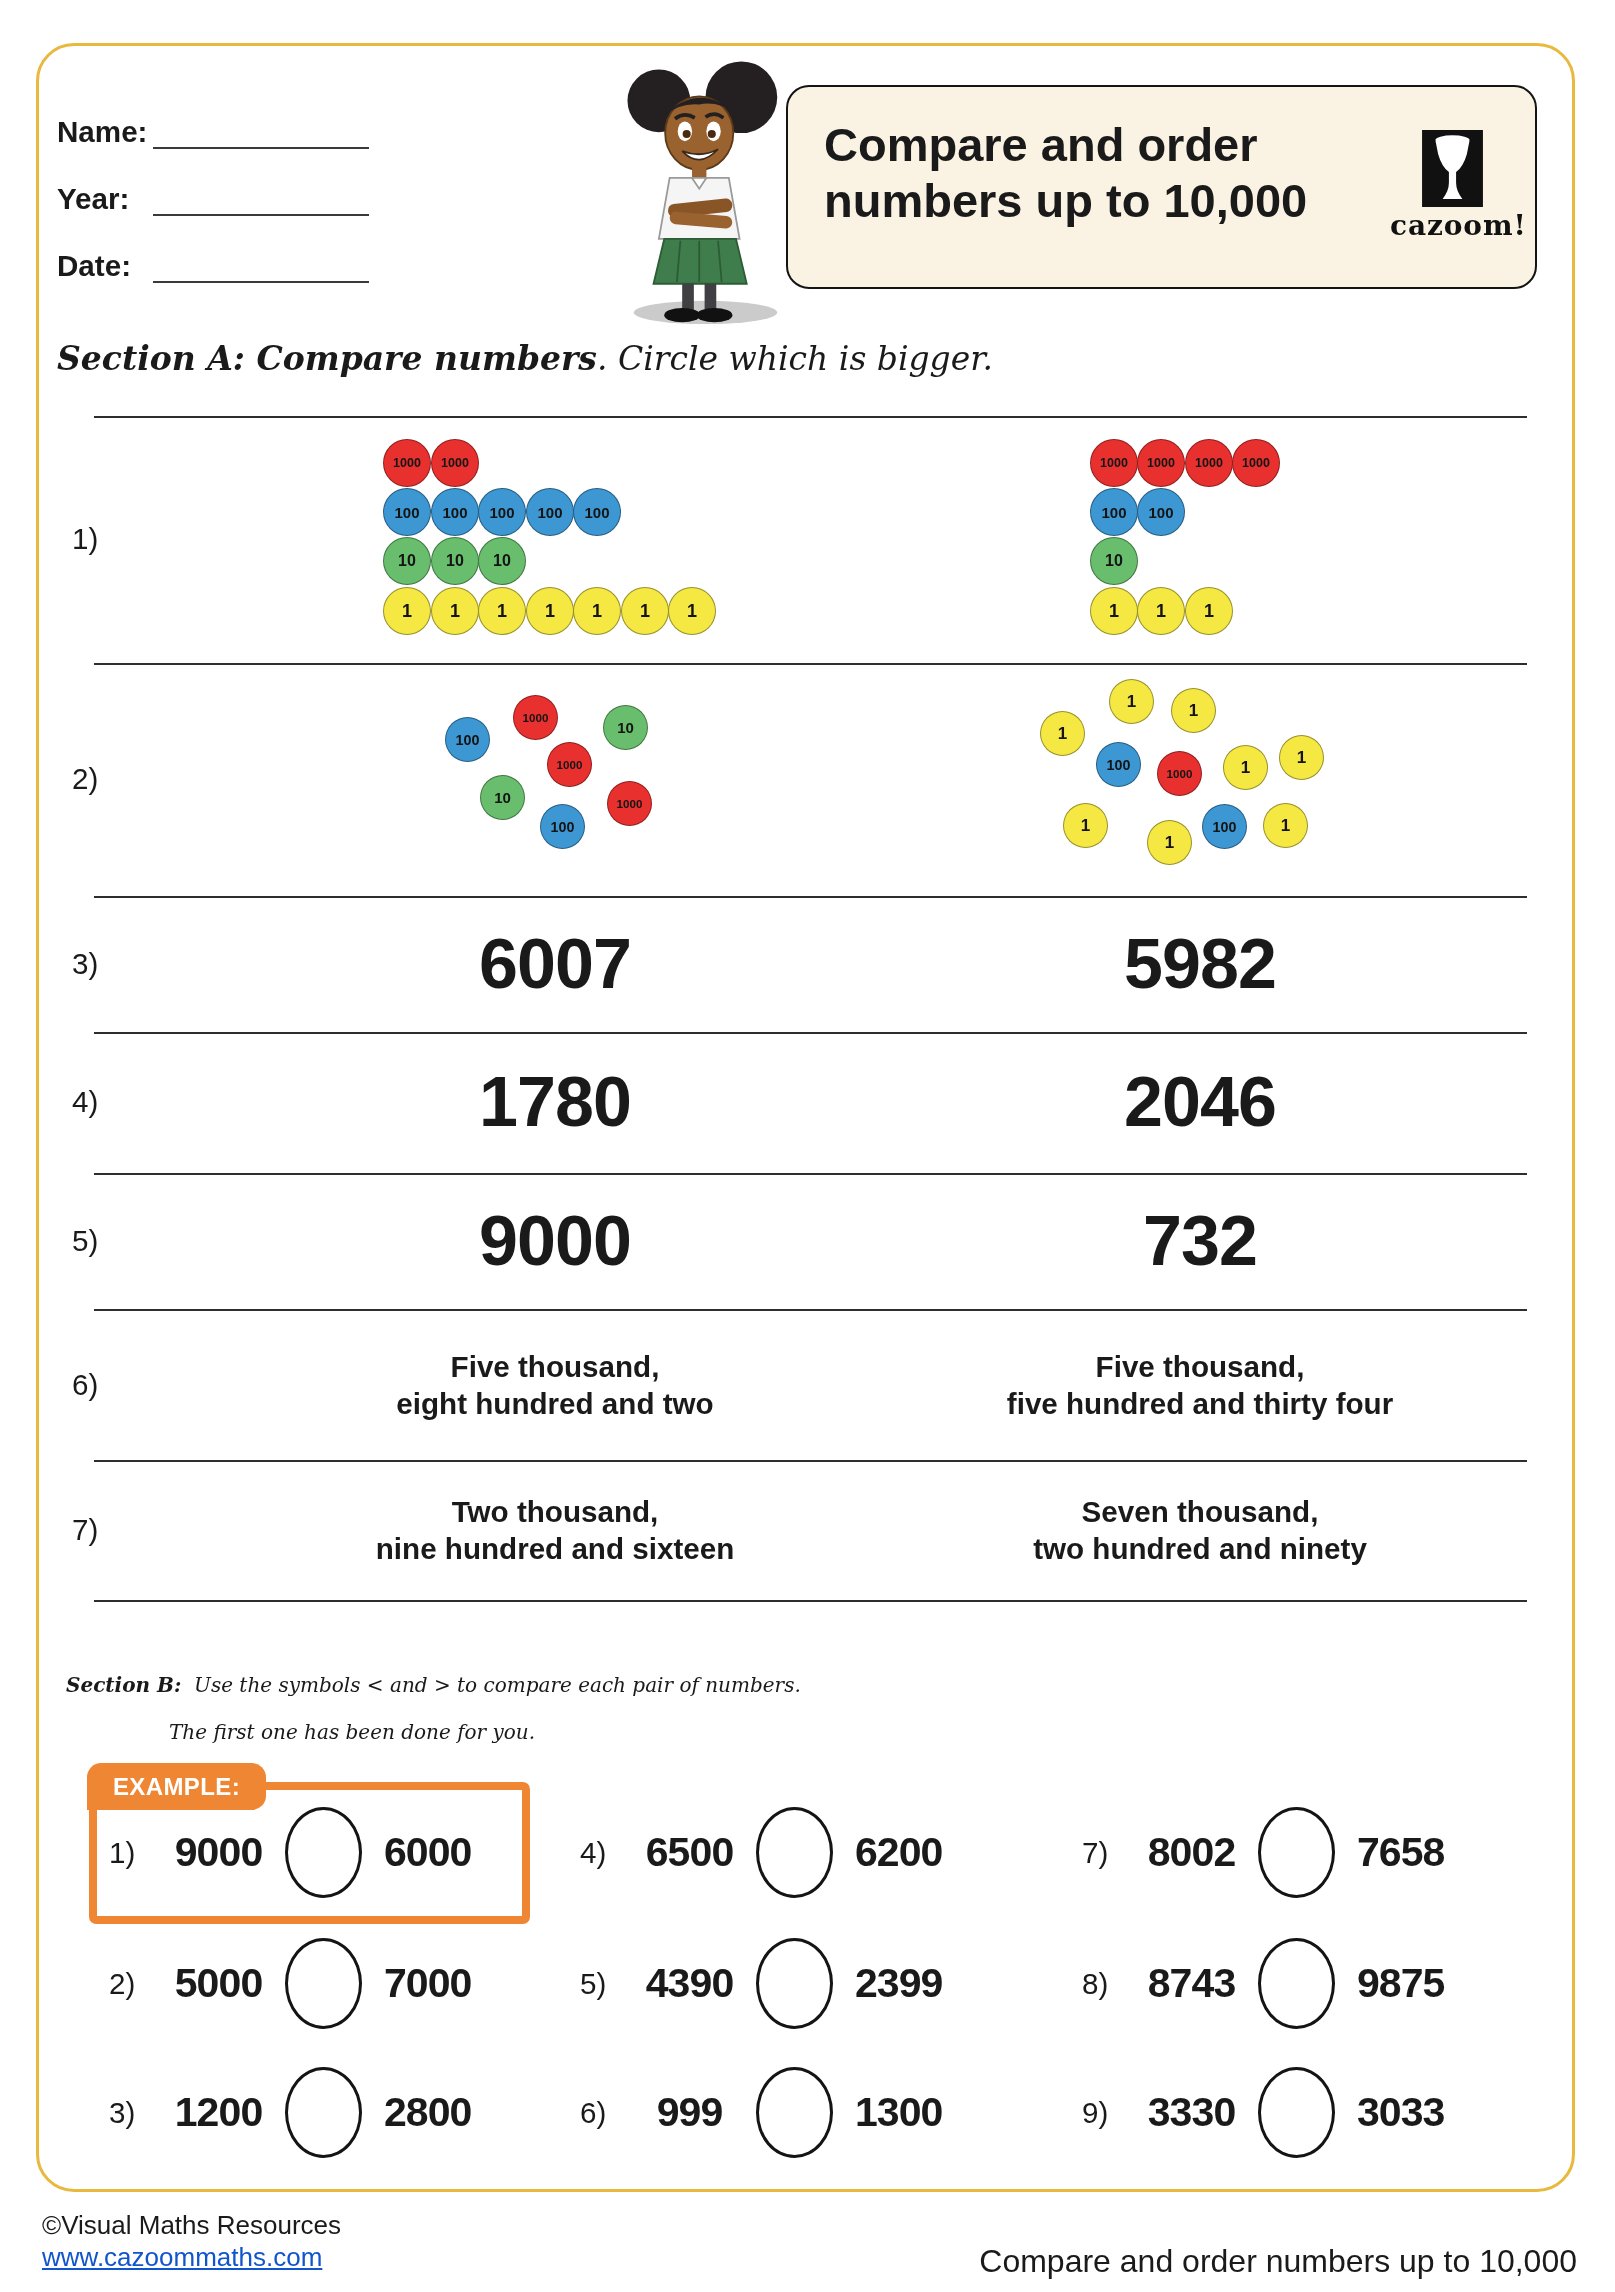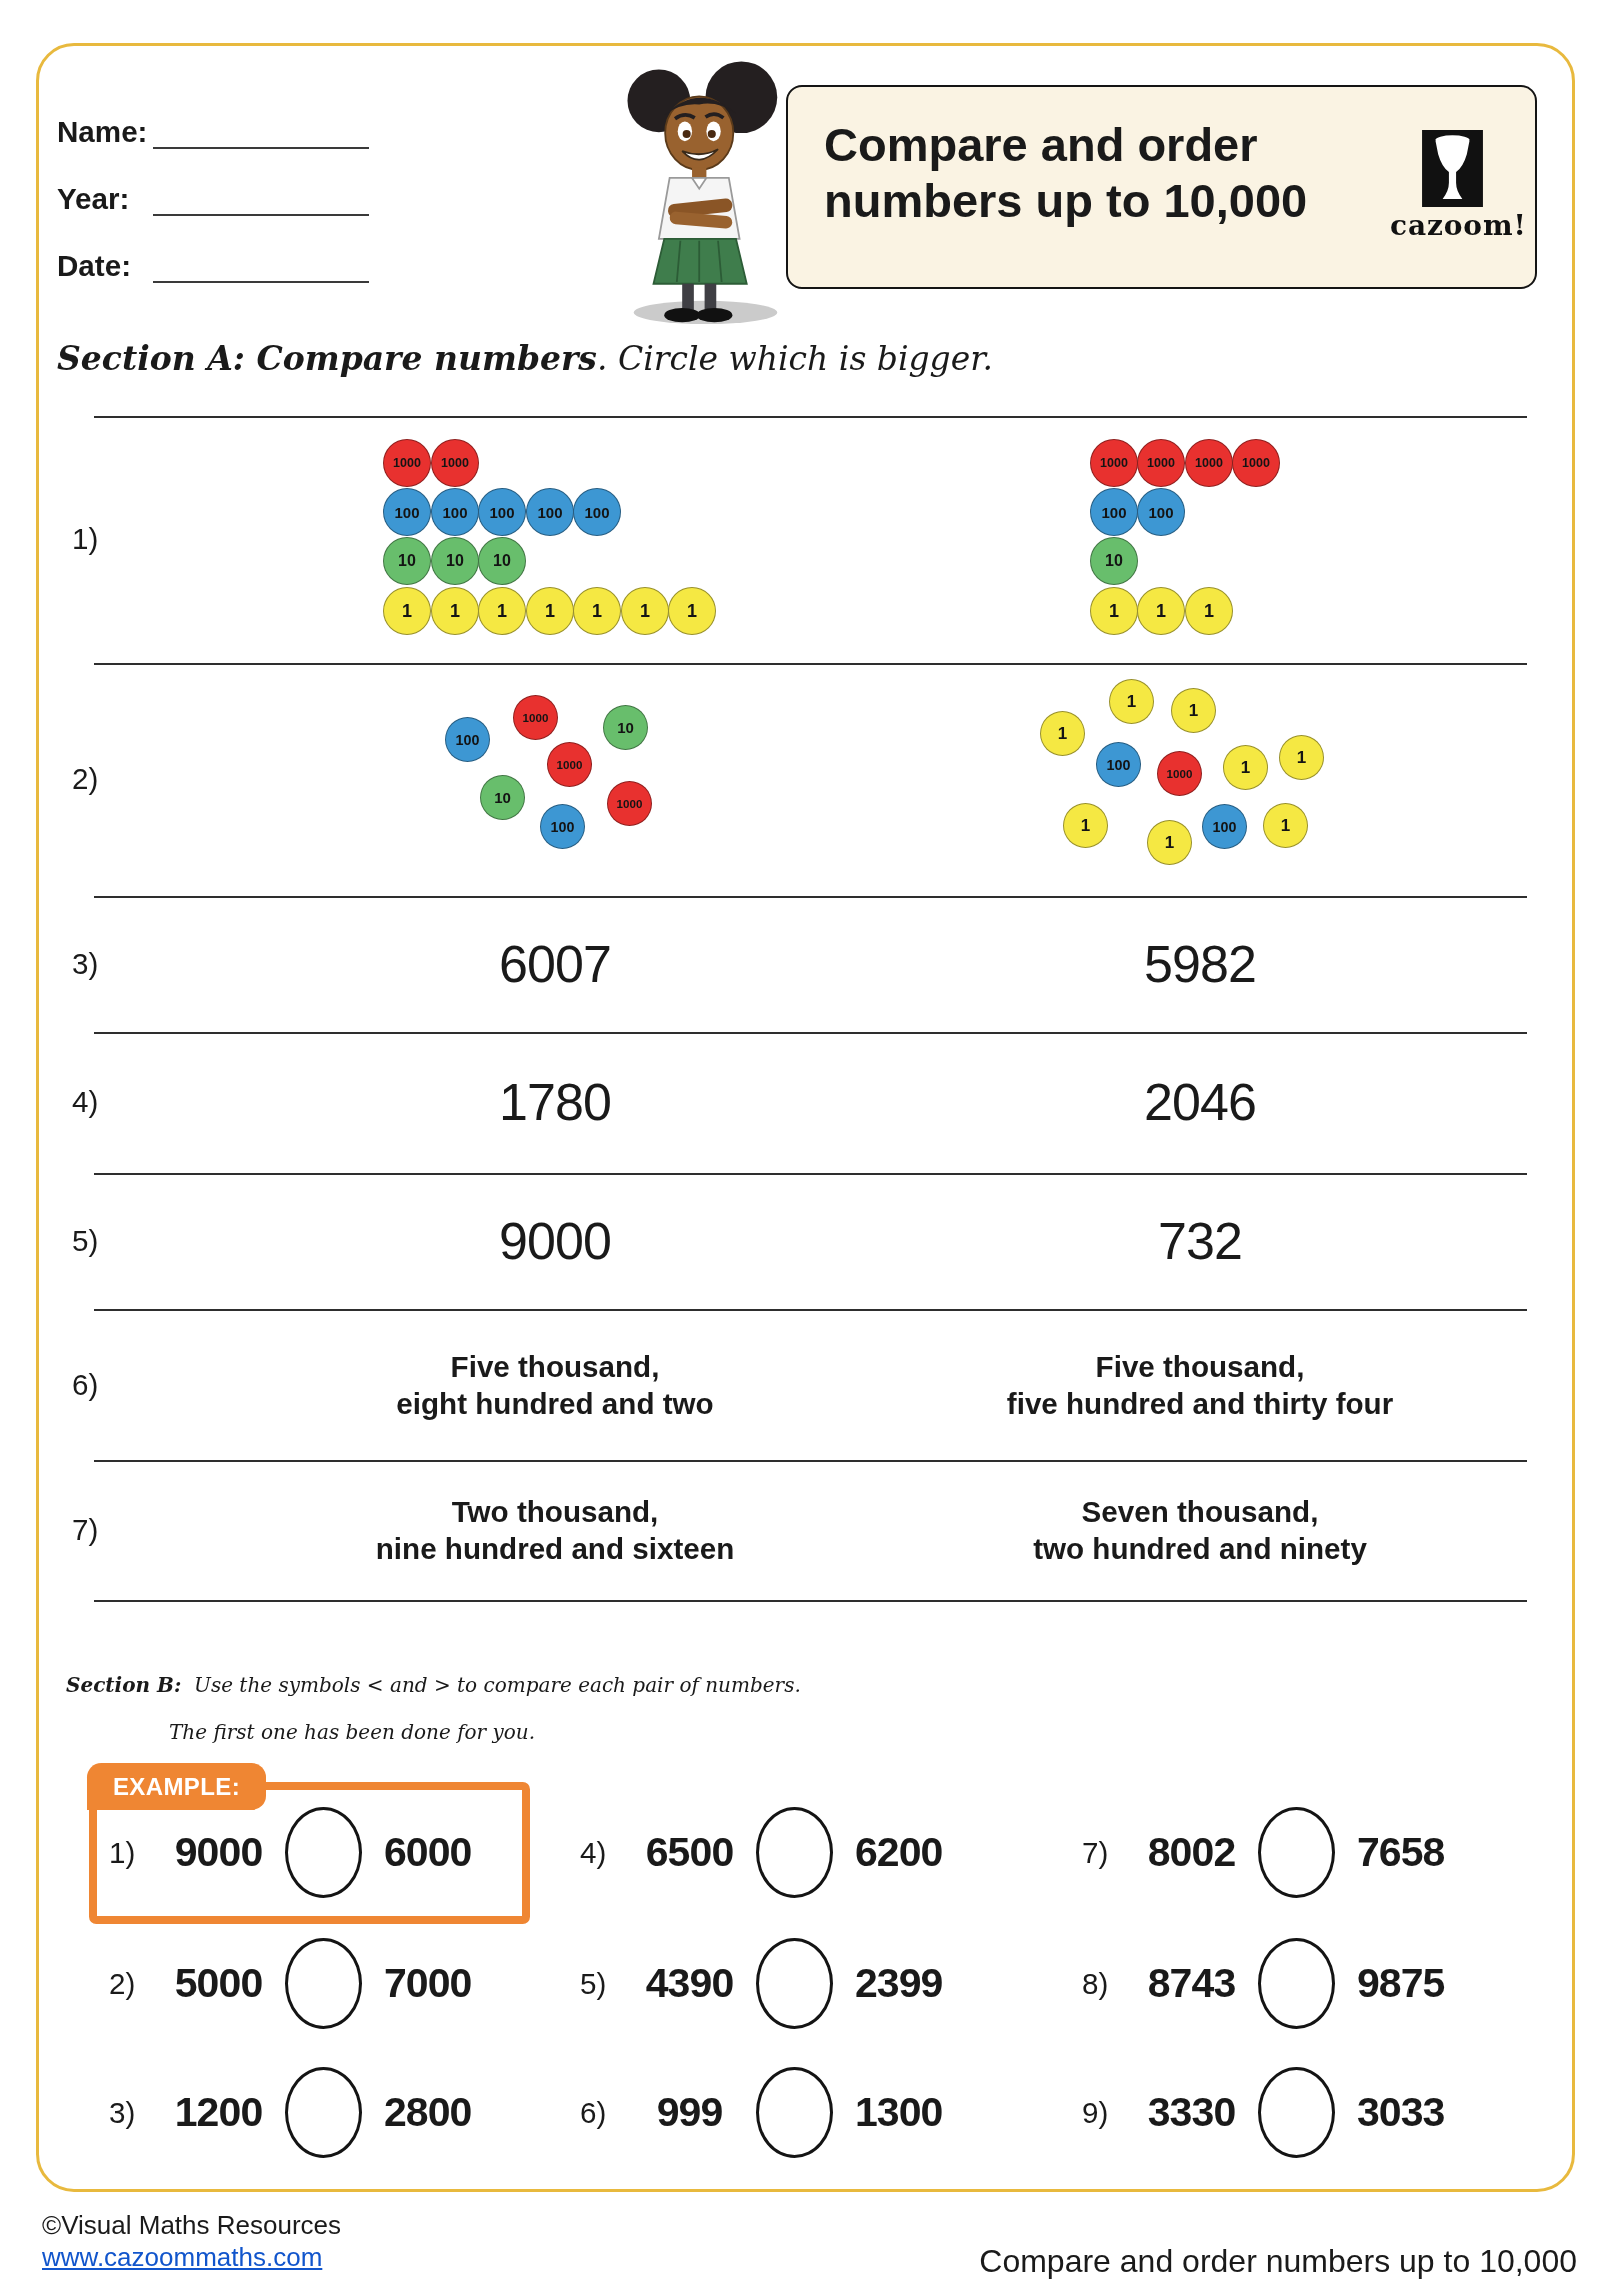--- a/index.html
+++ b/index.html
@@ -7,36 +7,36 @@
         font-family:"Liberation Sans",sans-serif;color:#1a1a1a;}
   .frame{position:absolute;left:36px;top:43px;width:1539px;height:2149px;
          border:3.6px solid #E8B93E;border-radius:38px;box-sizing:border-box;}
   
   .fields{position:absolute;left:57px;top:107px;width:312px;}
   .field{display:flex;align-items:flex-end;height:42px;margin-bottom:25px;}
   .flabel{font-weight:bold;font-size:29.6px;width:91px;}
   .fline{flex:1;border-bottom:2.7px solid #3a3a3a;height:34px;margin-left:5.4px;}
   
   .titlebox{position:absolute;left:786px;top:85px;width:751px;height:204px;background:#FAF3E3;
-            border:2.7px solid #141414;border-radius:16px;box-sizing:border-box;}
+            border:2.7px solid #141414;border-radius:23px;box-sizing:border-box;}
   .title-text{position:absolute;left:36px;top:30px;font-size:47px;font-weight:bold;line-height:56px;}
   .logo{position:absolute;left:602px;top:43px;width:125px;text-align:right;}
   .logotext{font-family:"DejaVu Serif",serif;font-weight:bold;font-size:28px;margin-top:1.8px;letter-spacing:0.9px;color:#111;}
   .girl{position:absolute;left:605px;top:56px;}
   
   .secA-head{position:absolute;left:57px;top:339px;font-family:"DejaVu Serif",serif;font-style:italic;font-size:33px;}
   .head-bold{font-weight:bold;}
   .secB-head{position:absolute;left:66px;top:1662px;font-family:"DejaVu Serif",serif;font-style:italic;font-size:20px;line-height:47px;}
   .secB-line2{margin-left:103px;}
   
   .sep{position:absolute;left:94px;width:1433px;border-top:2.7px solid #2e2e2e;}
   .rownum{position:absolute;left:72px;transform:translateY(-50%);font-size:29.6px;}
   .counter{position:absolute;border-radius:50%;display:flex;align-items:center;justify-content:center;
            font-weight:bold;color:#141414;box-sizing:border-box;border:1.8px solid rgba(0,0,0,.38);}
-  .bignum{position:absolute;transform:translate(-50%,-50%);font-size:52px;font-weight:normal;letter-spacing:-0.9px;}
+  .bignum{position:absolute;transform:translate(-50%,-50%);font-size:70px;font-weight:bold;letter-spacing:-0.9px;}
   .words{position:absolute;transform:translate(-50%,-50%);font-size:29.6px;font-weight:bold;text-align:center;line-height:37px;}
   
   .ex-tab{position:absolute;left:87px;top:1763px;width:179px;height:47px;background:#EF8633;
           border-radius:14.3px 14.3px 14.3px 0;color:#fff;font-weight:bold;font-size:24px;
           display:flex;align-items:center;justify-content:center;letter-spacing:0.4px;z-index:2;}
   .ex-frame{position:absolute;left:89px;top:1782px;width:441px;height:142px;border:8px solid #EF8633;
             border-radius:7.2px;box-sizing:border-box;}
   .bitem{position:absolute;height:99px;display:flex;align-items:center;}
   .bnum{font-size:29.6px;width:47px;}
   .bval{font-size:41px;font-weight:bold;letter-spacing:-0.9px;min-width:125px;text-align:center;}

